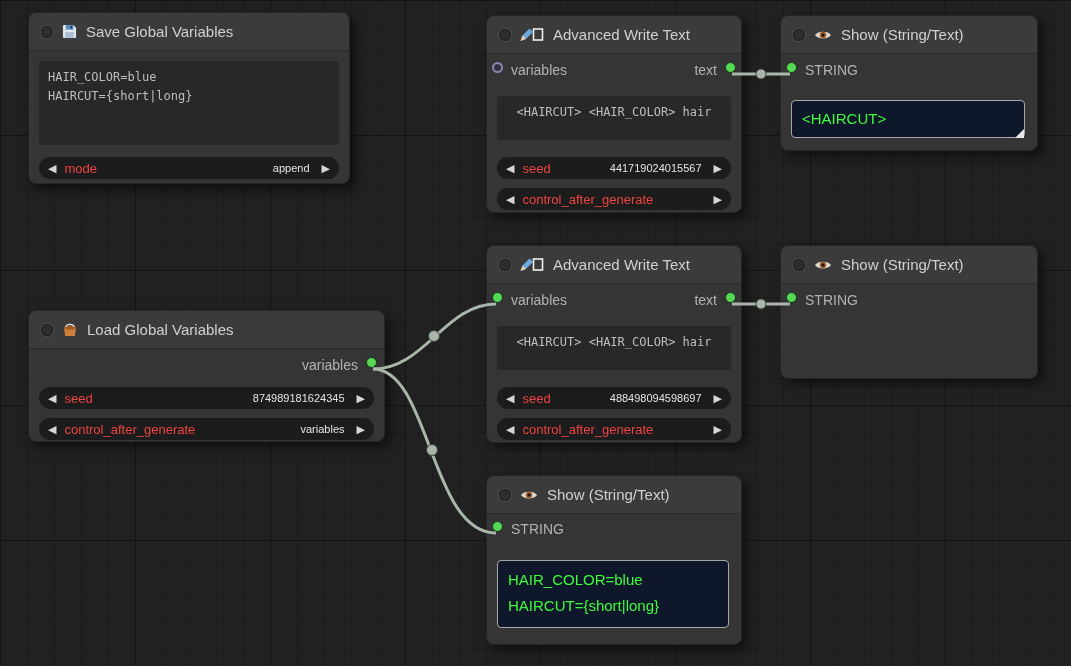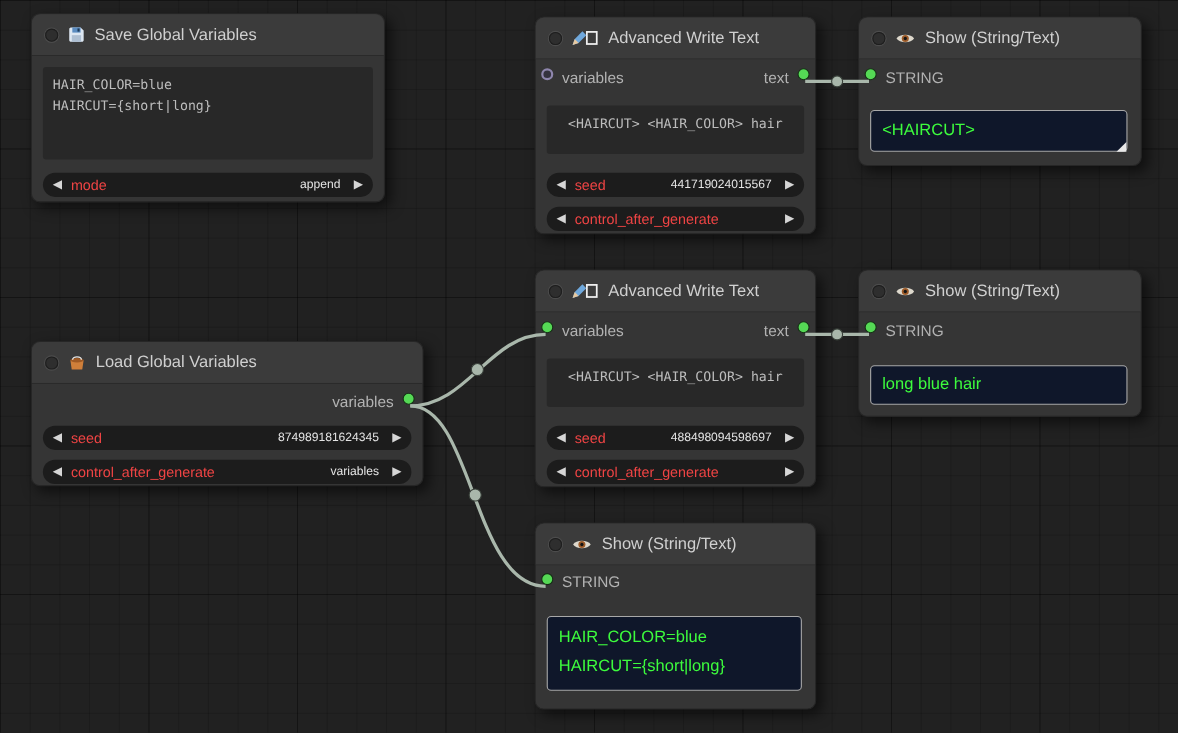--- a/index.html
+++ b/index.html
@@ -246,21 +246,20 @@
             <circle cx="9" cy="6" r="3.2" fill="#9c5a28"></circle>
             <circle cx="9" cy="6" r="1.5" fill="#141414"></circle>
           </svg>
       </span>
       <span class="node-title">Show (String/Text)</span>
     </div>
     <div class="slot-row slot-left">
       <span class="slot-dot green"></span>
       <span class="slot-label">STRING</span>
     </div>
-    <div class="show-box">long blue hair</div>
   </div>
 
   <div class="node" id="node-load">
     <div class="node-header">
       <span class="collapse-dot"></span>
       <span class="node-icon">
         <svg width="16" height="15" viewBox="0 0 16 15">
             <path d="M2 5.5H14L12.8 14H3.2Z" fill="#cf7f3a"></path>
             <ellipse cx="8" cy="5.5" rx="6" ry="2" fill="#a05a24"></ellipse>
             <path d="M4 5C4 1.5 12 1.5 12 5" fill="none" stroke="#e6e6e6" stroke-width="1.2"></path>

